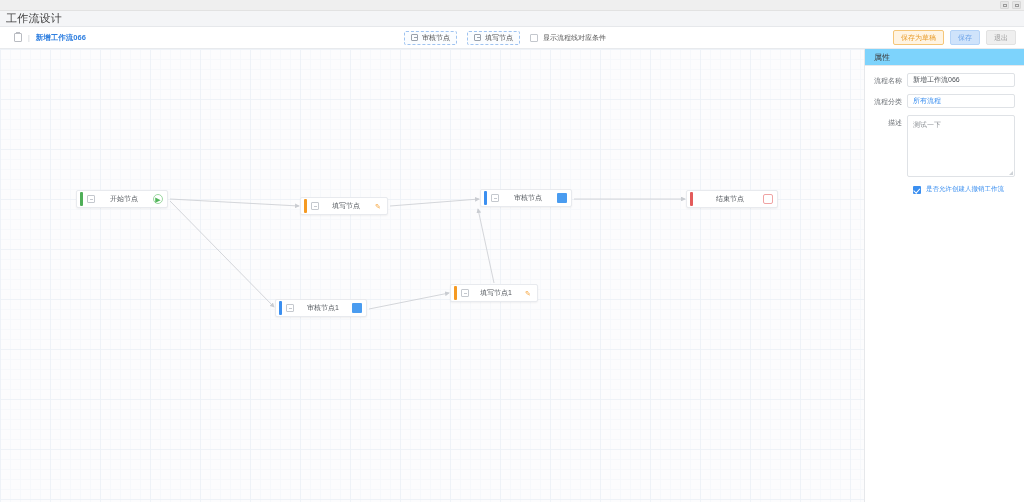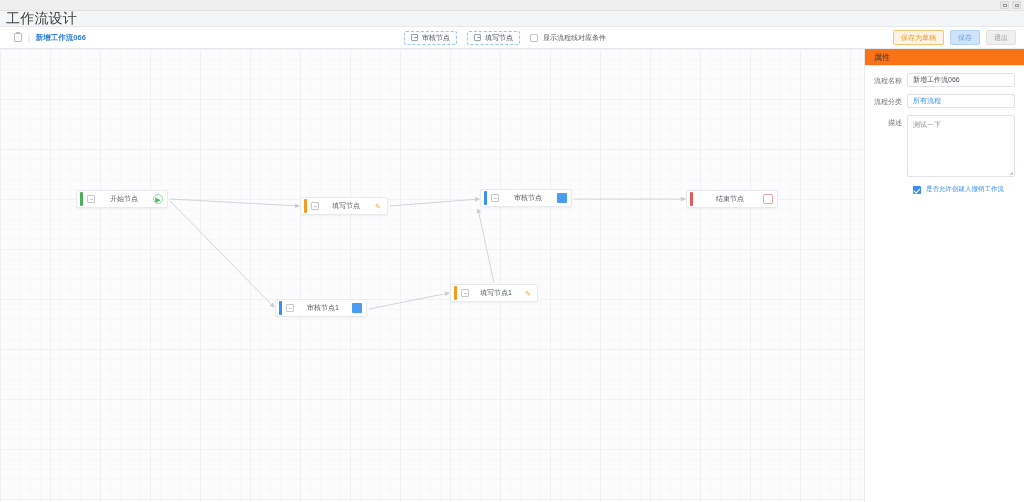--- a/index.html
+++ b/index.html
@@ -37,21 +37,21 @@
   
   .tabstrip {
     height: 16px;
     background: #f4f5f7;
     border-bottom: 1px solid #e6e8eb;
     display: flex;
     align-items: center;
     padding-left: 6px;
   }
   .tabstrip .tab-label {
-    font-size: 14px;
+    font-size: 11px;
     color: #3d3d3d;
     letter-spacing: .2px;
   }
 
   
   .toolbar {
     height: 22px;
     background: #ffffff;
     border-bottom: 1px solid #e8eaed;
     display: flex;
@@ -181,21 +181,21 @@
   .act.red    { border: 1px solid #f0a3a3; border-radius: 2px; }
 
   
   .props {
     width: 160px; height: 453px;
     background: #ffffff;
     border-left: 1px solid #e6e8eb;
   }
   .props-head {
     height: 17px;
-    background: #f97316;
+    background: #7dd3fc;
     border-bottom: 1px solid #e6e8eb;
     display: flex; align-items: center;
     padding-left: 9px;
   }
   .props-head .t { font-size: 8px; color: #3d3d3d; }
 
   .frow { display: flex; align-items: flex-start; padding: 7px 9px 0 6px; }
   .frow .flabel {
     width: 36px; text-align: right;
     font-size: 7px; color: #6d7176;

